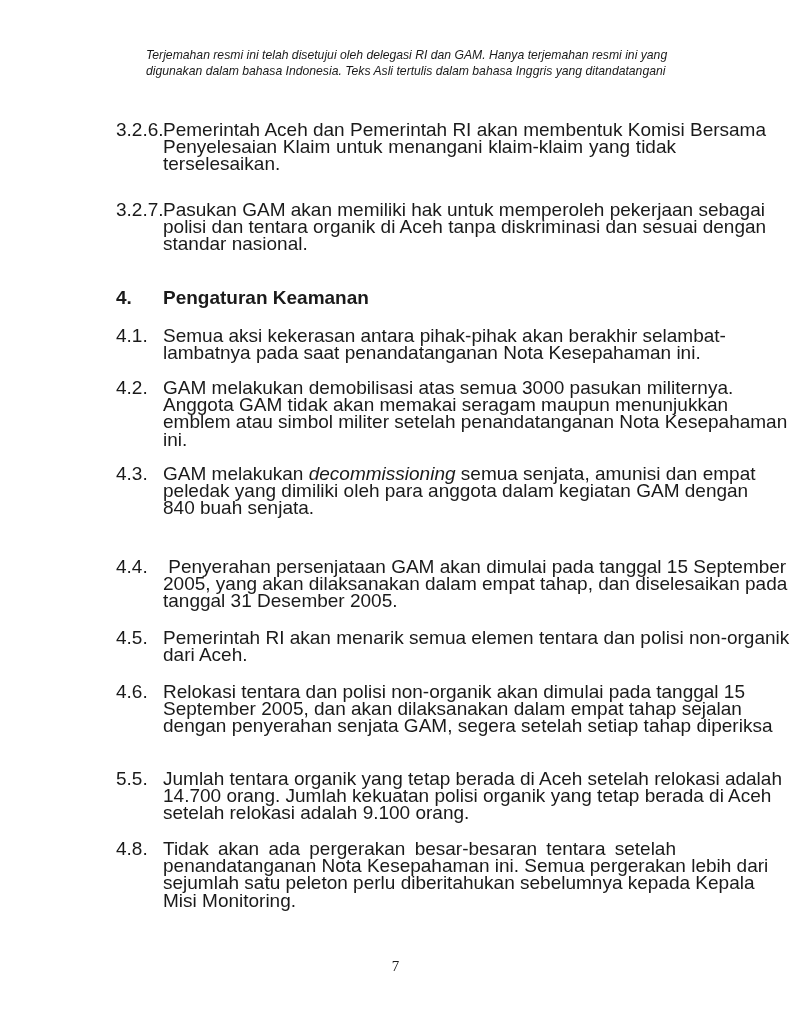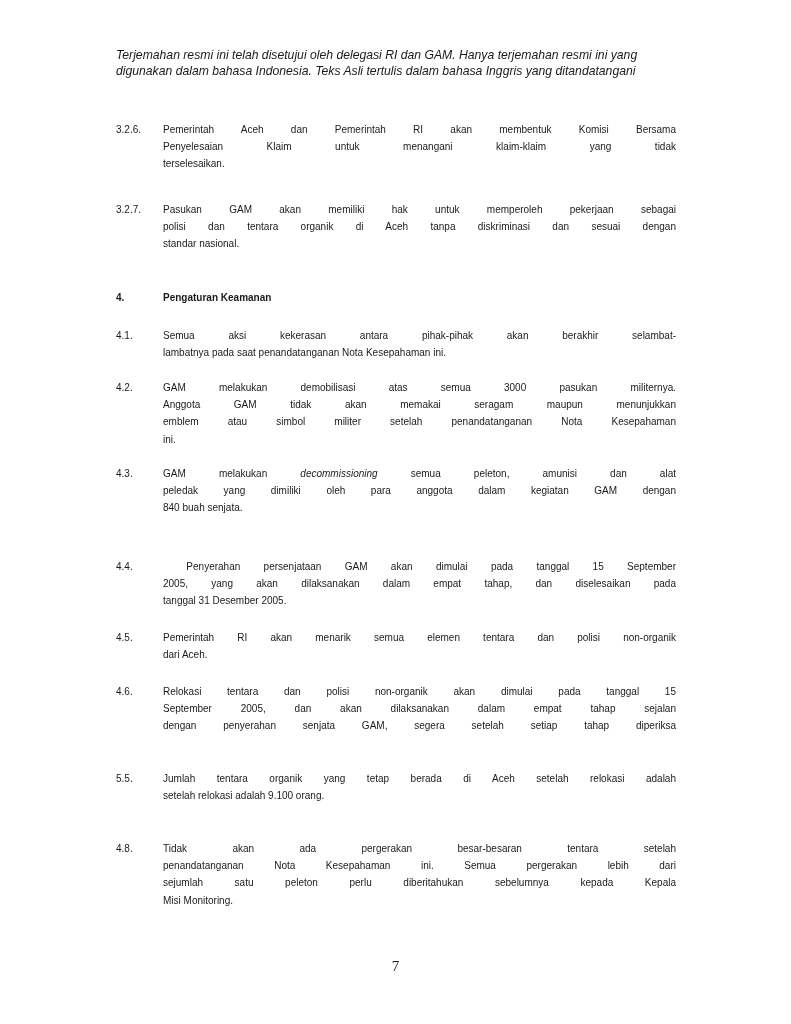--- a/index.html
+++ b/index.html
@@ -3,24 +3,24 @@
   <meta charset="utf-8">
   <style>
     html, body { margin: 0; padding: 0; background: #ffffff; }
     body { width: 791px; height: 1024px; position: relative; overflow: hidden; color: #1a1a1a; }
     .page { position: absolute; left: 0; top: 0; width: 791px; height: 1024px; background: #ffffff; }
     .header-note {
       position: absolute; left: 116px; top: 47px; width: 560px;
       font-family: "Liberation Sans", sans-serif; font-style: italic;
       font-size: 12.2px; line-height: 16px; color: #1a1a1a;
     }
-    .header-note div { white-space: nowrap; }
+    .header-note div { white-space: nowrap; margin-left: 30px; }
     .clause {
       position: absolute; left: 116px; width: 560px;
-      font-family: "Liberation Sans", sans-serif; font-size: 10px; line-height: 17.2px;
+      font-family: "Liberation Sans", sans-serif; font-size: 19px; line-height: 17.2px;
     }
     .clause .num { position: absolute; left: 0; top: 0; }
     .clause .body { margin-left: 47px; text-align: justify; }
     .clause .body .ln { display: block; text-align: justify; text-align-last: justify; height: 17.2px; white-space: nowrap; }
     .clause .body .ln.last { text-align-last: left; }
     .heading { font-weight: bold; }
     em { font-style: italic; }
     .page-number {
       position: absolute; left: 0; width: 791px; top: 958px; text-align: center;
       font-family: "Liberation Serif", serif; font-size: 15px;
@@ -75,21 +75,21 @@
       <span class="ln">GAM melakukan demobilisasi atas semua 3000 pasukan militernya.</span>
       <span class="ln">Anggota GAM tidak akan memakai seragam maupun menunjukkan</span>
       <span class="ln">emblem atau simbol militer setelah penandatanganan Nota Kesepahaman</span>
       <span class="ln last">ini.</span>
     </div>
   </div>
 
   <div class="clause" style="top:465px">
     <span class="num">4.3.</span>
     <div class="body">
-      <span class="ln"><span>GAM melakukan </span><em>decommissioning</em><span> semua peleton, amunisi dan alat</span></span>
+      <span class="ln"><span>GAM melakukan </span><em>decommissioning</em><span> semua senjata, amunisi dan empat</span></span>
       <span class="ln">peledak yang dimiliki oleh para anggota dalam kegiatan GAM dengan</span>
       <span class="ln last">840 buah senjata.</span>
     </div>
   </div>
 
   <div class="clause" style="top:558px">
     <span class="num">4.4.</span>
     <div class="body">
       <span class="ln" style="white-space:pre"> Penyerahan persenjataan GAM akan dimulai pada tanggal 15 September</span>
       <span class="ln">2005, yang akan dilaksanakan dalam empat tahap, dan diselesaikan pada</span>
@@ -111,20 +111,21 @@
       <span class="ln">Relokasi tentara dan polisi non-organik akan dimulai pada tanggal 15</span>
       <span class="ln">September 2005, dan akan dilaksanakan dalam empat tahap sejalan</span>
       <span class="ln">dengan penyerahan senjata GAM, segera setelah setiap tahap diperiksa</span>
     </div>
   </div>
 
   <div class="clause" style="top:770px">
     <span class="num">5.5.</span>
     <div class="body">
       <span class="ln">Jumlah tentara organik yang tetap berada di Aceh setelah relokasi adalah</span>
+      <span class="ln">14.700 orang. Jumlah kekuatan polisi organik yang tetap berada di Aceh</span>
       <span class="ln last">setelah relokasi adalah 9.100 orang.</span>
     </div>
   </div>
 
   <div class="clause" style="top:840px">
     <span class="num">4.8.</span>
     <div class="body">
       <span class="ln">Tidak akan ada pergerakan besar-besaran  tentara setelah</span>
       <span class="ln">penandatanganan Nota Kesepahaman ini. Semua pergerakan lebih dari</span>
       <span class="ln">sejumlah satu peleton perlu diberitahukan sebelumnya kepada Kepala</span>

